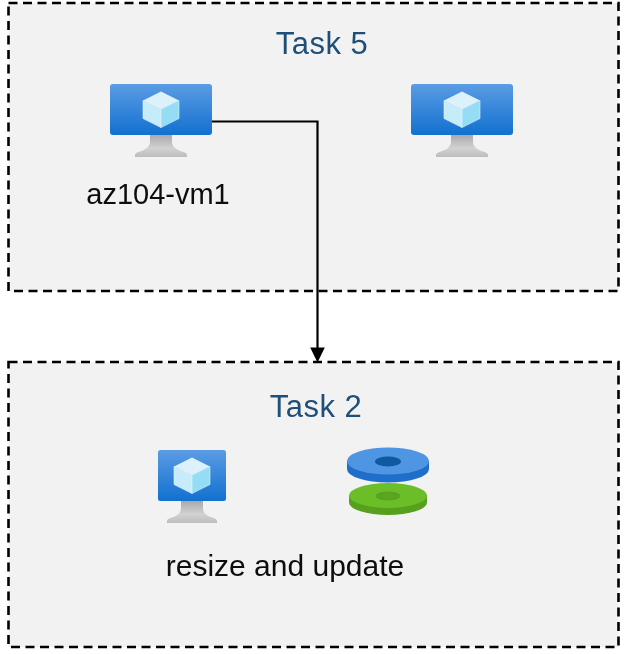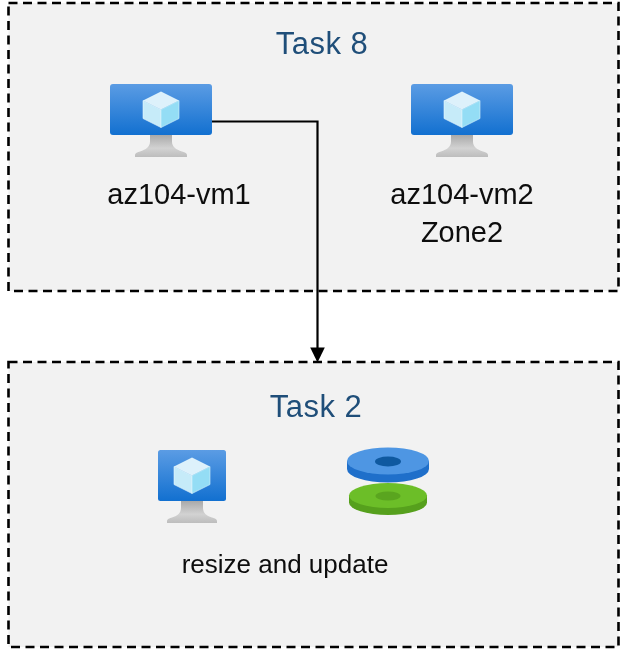--- a/index.html
+++ b/index.html
@@ -22,21 +22,21 @@
   .vm-label{
     position:absolute;
     text-align:center;
     font-size:29px;
     line-height:38px;
     color:#0d0d0d;
   }
   .caption{
     position:absolute;
     text-align:center;
-    font-size:26px;
+    font-size:30px;
     color:#0d0d0d;
   }
   svg{display:block;}
 </style>
 </head>
 <body>
 
 <div class="canvas">
 
   <svg width="0" height="0" style="position:absolute" aria-hidden="true">
@@ -69,38 +69,34 @@
     </defs>
   </svg>
 
   <svg class="layer" width="628" height="654">
     <rect x="8.5" y="3" width="610" height="288" fill="#f2f2f2" stroke="#000000" stroke-width="2.6" stroke-dasharray="9 5.5"></rect>
     <rect x="8.5" y="362" width="610" height="285" fill="#f2f2f2" stroke="#000000" stroke-width="2.6" stroke-dasharray="9 5.5"></rect>
     <path d="M210,121.5 H317.5 V349" fill="none" stroke="#000000" stroke-width="2.2"></path>
     <polygon points="310.2,347.5 324.8,347.5 317.5,362.5" fill="#000000"></polygon>
   </svg>
 
-  <div class="box-title" style="left:172px;top:26px;width:300px;">Task 8</div>
+  <div class="box-title" style="left:172px;top:26px;width:300px;">Task 5</div>
 
   <svg class="abs" style="left:110px;top:84px;" width="102" height="73">
     <use href="#vm-wide"></use>
   </svg>
 
   <svg class="abs" style="left:411px;top:84px;" width="102" height="73">
     <use href="#vm-wide"></use>
   </svg>
 
-  <div class="vm-label" style="left:79px;top:175px;width:200px;text-align:center;">
+  <div class="vm-label" style="left:58px;top:175px;width:200px;text-align:center;">
     <div>az104-vm1</div>
   </div>
 
-  <div class="vm-label" style="left:362px;top:175px;width:200px;">
-    <div>az104-vm2</div>
-    <div>Zone2</div>
-  </div>
 
   <div class="box-title" style="left:166px;top:389px;width:300px;">Task 2</div>
 
   <svg class="abs" style="left:158px;top:450px;" width="68" height="73">
     <use href="#vm-narrow"></use>
   </svg>
 
   <svg class="abs" style="left:336px;top:447px;" width="104" height="70" viewBox="0 0 104 70">
 
     <path d="M13,48.5 v7 a39,12.5 0 0 0 78,0 v-7 z" fill="#56a01d"></path>

